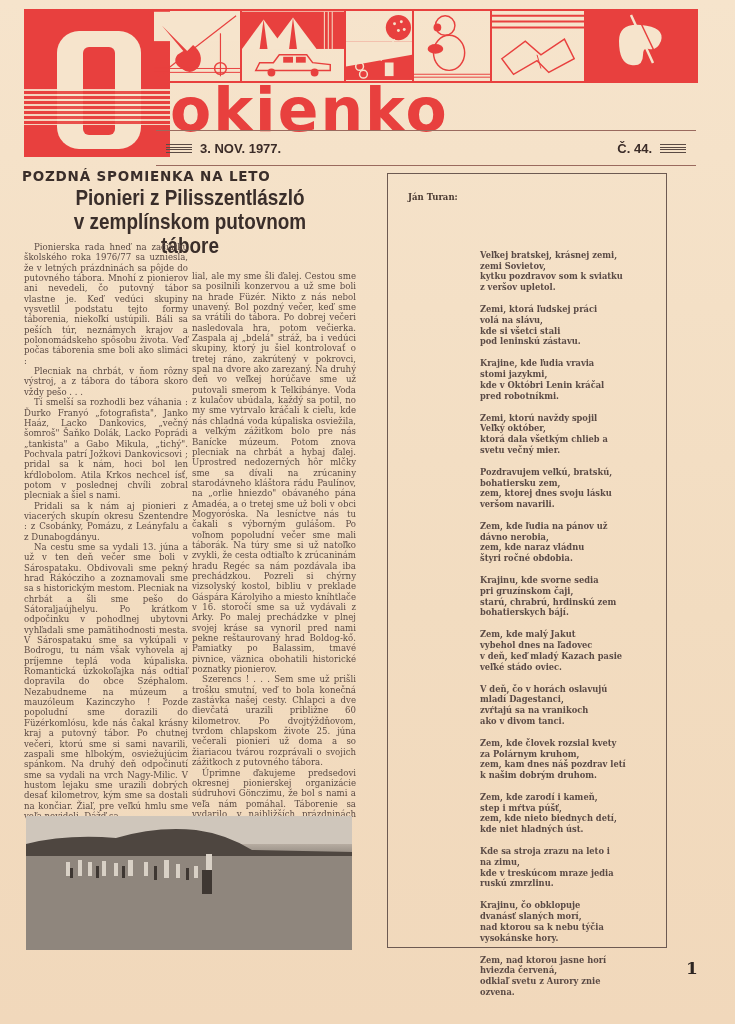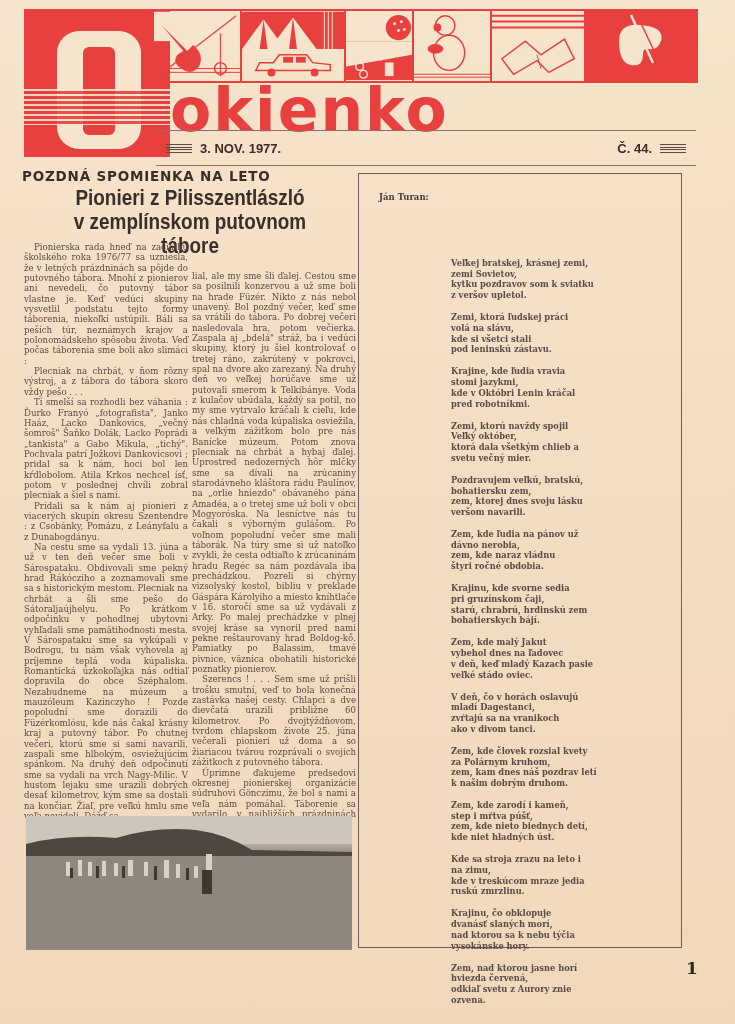--- a/index.html
+++ b/index.html
@@ -91,39 +91,39 @@
   }
   .signature-role { text-align: center; }
   .photo {
     position: absolute; left: 26px; top: 816px; width: 326px; height: 134px;
     background: linear-gradient(180deg, #c9bfb3 0%, #c4b9ad 18%, #8e857c 30%, #a39a90 45%, #8b8279 100%);
     overflow: hidden;
   }
   .photo svg { width: 100%; height: 100%; display: block; }
   
   .poem-box {
-    position: absolute; left: 358px; top: 173px; width: 324px; height: 775px;
+    position: absolute; left: 387px; top: 173px; width: 280px; height: 775px;
     border: 1.5px solid #6d5a52;
   }
   .poem-author {
     position: absolute; left: 20px; top: 18px;
     font-family: "DejaVu Serif", serif; font-weight: bold;
     font-size: 8.5px; color: #4a3a32;
   }
   .poem-title {
     position: absolute; left: 82px; top: 26px;
     font-family: "DejaVu Sans", sans-serif; font-weight: bold;
     font-size: 34px; letter-spacing: 1px; color: #3f3430;
   }
   .poem-body {
     position: absolute; left: 92px; top: 76px; width: 230px;
     font-family: "DejaVu Serif", serif; font-weight: bold;
     font-size: 8.3px; line-height: 10.7px; color: #5a4a45;
   }
-  .stanza { margin-bottom: 11.4px; white-space: pre-line; margin-top: 8px; }
+  .stanza { margin-bottom: 11.4px; white-space: pre-line; }
   .page-number {
     position: absolute; left: 686px; top: 958px;
     font-family: "DejaVu Serif", serif; font-weight: bold;
     font-size: 17px; color: #2d2522;
   }
 </style>
 </head>
 <body>
 
 <div class="page">

